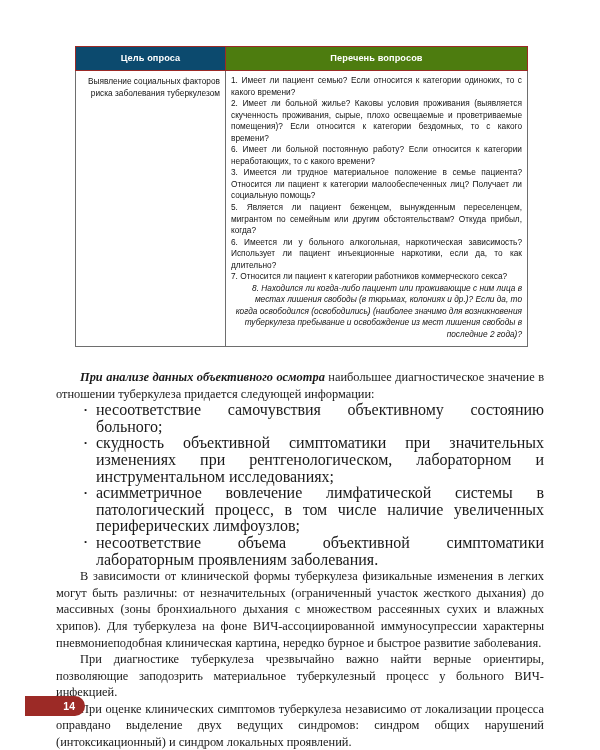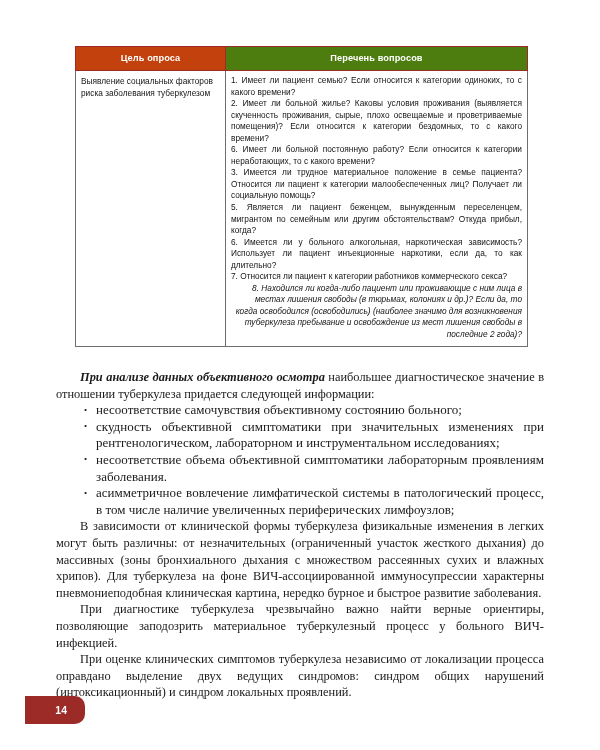--- a/index.html
+++ b/index.html
@@ -65,21 +65,21 @@
     margin: 0;
     text-align: justify;
     text-justify: inter-word;
   }
   table.survey td.right-cell p.last {
     text-align: right;
     font-style: italic;
   }
   table.survey td.left-cell p {
     margin: 0;
-    text-align: left;
+    text-align: right;
   }
 
   
   .body-text {
     position: absolute;
     left: 56px;
     top: 369px;
     width: 488px;
     font-family: "Liberation Serif", serif;
     font-size: 12.4px;
@@ -102,62 +102,62 @@
     list-style: none;
     margin: 0;
     padding: 0;
   }
   ul.bullets li {
     position: relative;
     padding-left: 40px;
     text-align: justify;
     text-justify: inter-word;
     margin: 0;
-    font-size: 13px;
+    font-size: 16px;
     line-height: 16.6px;
   }
   ul.bullets li::before {
     content: "\2022";
     position: absolute;
     left: 28px;
     top: -0.5px;
     font-size: 9px;
     color: #191919;
   }
 
   
   .folio {
     position: absolute;
     left: 25px;
     top: 696px;
     width: 60px;
-    height: 28px;
+    height: 20px;
     background: #9c2a26;
     border-radius: 0 10px 10px 0;
     color: #ffffff;
     font-family: "Liberation Sans", sans-serif;
     font-weight: bold;
     font-size: 10.5px;
     display: flex;
     align-items: center;
     justify-content: flex-end;
-    padding-right: 18px;
+    padding-right: 10px;
     box-sizing: border-box;
   }
 </style>
 </head>
 <body>
 
 <div class="page">
 
   <div class="tbl-wrap">
     <table class="survey">
       <thead>
         <tr>
-          <th class="c1" style="background: #c2410c; border-color: rgb(156, 42, 38);">Цель опроса</th>
+          <th class="c1" style="background: #0c4a6e; border-color: rgb(156, 42, 38);">Цель опроса</th>
           <th class="c2" style="background: #4d7c0f; border-color: rgb(156, 42, 38);">Перечень вопросов</th>
         </tr>
       </thead>
       <tbody>
         <tr>
           <td class="left-cell">
             <p>Выявление социальных факторов риска заболевания туберкулезом</p>
           </td>
           <td class="right-cell">
             <p>1. Имеет ли пациент семью? Если относится к категории одиноких, то с какого времени?</p>
@@ -174,22 +174,22 @@
     </table>
   </div>
 
   <div class="body-text">
 
     <p><span class="lead-em">При анализе данных объективного осмотра</span><span> наибольшее диагностическое значение в отношении туберкулеза придается следующей информации:</span></p>
 
     <ul class="bullets">
       <li>несоответствие самочувствия объективному состоянию больного;</li>
       <li>скудность объективной симптоматики при значительных изменениях при рентгенологическом, лабораторном и инструментальном исследованиях;</li>
+      <li>асимметричное вовлечение лимфатической системы в патологический процесс, в том числе наличие увеличенных периферических лимфоузлов;</li>
       <li>несоответствие объема объективной симптоматики лабораторным проявлениям заболевания.</li>
-      <li>асимметричное вовлечение лимфатической системы в патологический процесс, в том числе наличие увеличенных периферических лимфоузлов;</li>
     </ul>
 
     <p>В зависимости от клинической формы туберкулеза физикальные изменения в легких могут быть различны: от незначительных (ограниченный участок жесткого дыхания) до массивных (зоны бронхиального дыхания с множеством рассеянных сухих и влажных хрипов). Для туберкулеза на фоне ВИЧ-ассоциированной иммуносупрессии характерны пневмониеподобная клиническая картина, нередко бурное и быстрое развитие заболевания.</p>
     <p>При диагностике туберкулеза чрезвычайно важно найти верные ориентиры, позволяющие заподозрить материальное туберкулезный процесс у больного ВИЧ-инфекцией.</p>
     <p>При оценке клинических симптомов туберкулеза независимо от локализации процесса оправдано выделение двух ведущих синдромов: синдром общих нарушений (интоксикационный) и синдром локальных проявлений.</p>
   </div>
 
   <div class="folio" style="background: rgb(156, 42, 38);">14</div>
 
 </div>

